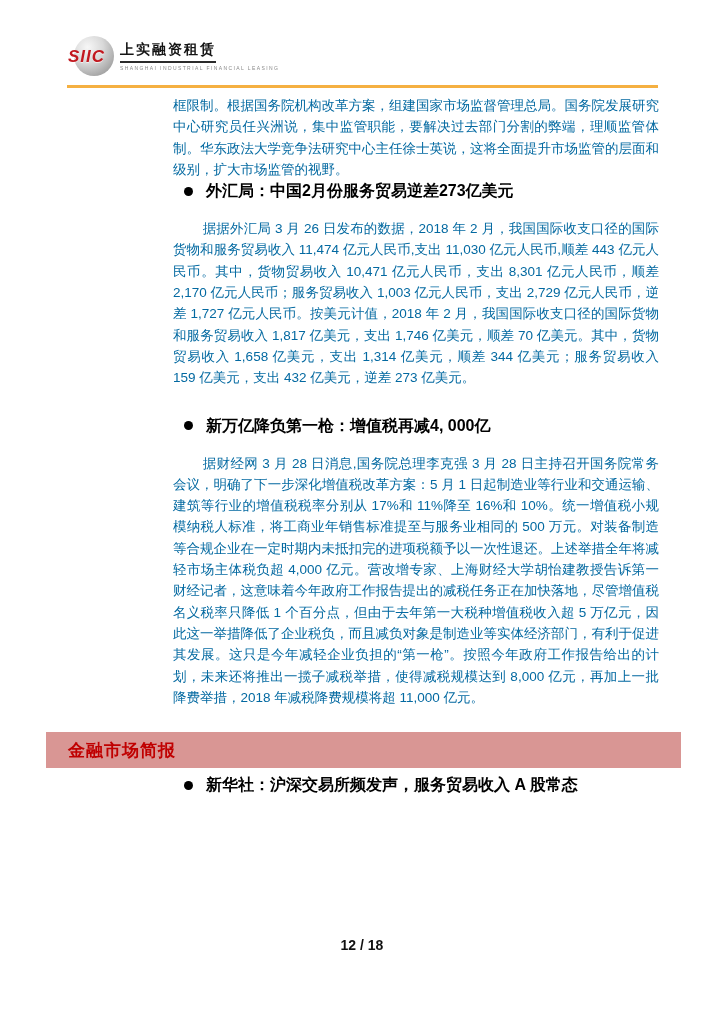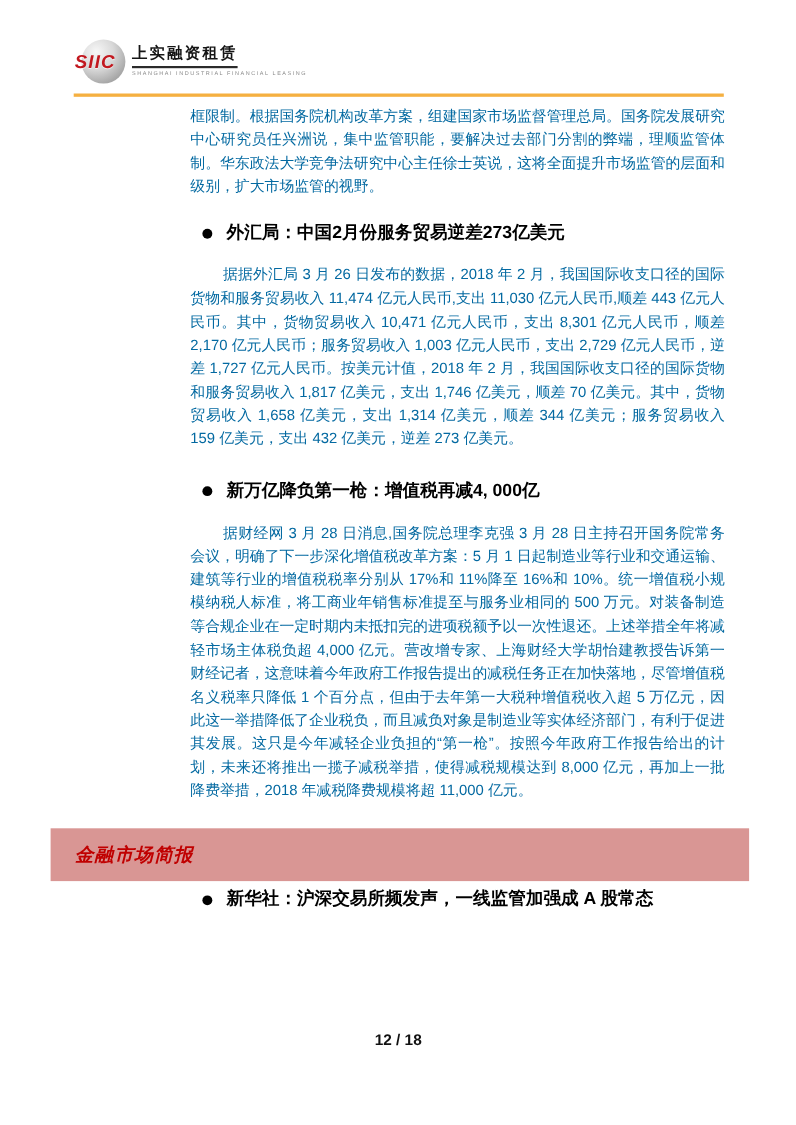--- a/index.html
+++ b/index.html
@@ -84,35 +84,34 @@
     font-weight: bold;
     color: #000;
     line-height: 22px;
   }
   .bullet {
     width: 9px; height: 9px;
     border-radius: 50%;
     background: #000;
     flex: 0 0 auto;
   }
-  .mt-h1 { margin-top: 21px; }
+  .mt-h1 { }
   .mb-h  { margin-bottom: 16px; }
   .mt-h2 { margin-top: 26px; }
 
   
   .banner {
     margin-top: 24px;
     margin-left: 46px;
     width: 635px;
-    height: 48px;
+    height: 36px;
     background: #d99694;
     display: flex;
     align-items: center;
     padding-left: 22px;
-    font-style: italic;
   }
   .banner-title {
     font-size: 17px;
     font-weight: bold;
     color: #c00000;
     letter-spacing: 1px;
   }
   .subsection-title {
     margin-top: 17px;
     margin-left: 68px;
@@ -176,20 +175,20 @@
 
   <div class="banner">
     <span class="banner-title">金融市场简报</span>
   </div>
 
 
   <div class="content">
     <div>
       <div class="section-heading mt-h3 mb-h">
         <span class="bullet"></span>
-        <span>新华社：沪深交易所频发声，一线监管加强成 A 股常态</span>
+        <span>新华社：沪深交易所频发声，服务贸易收入 A 股常态</span>
       </div>
     </div>
   </div>
 
   <div class="footer">12 / 18</div>
 
 </div>
 
 </body></html>

